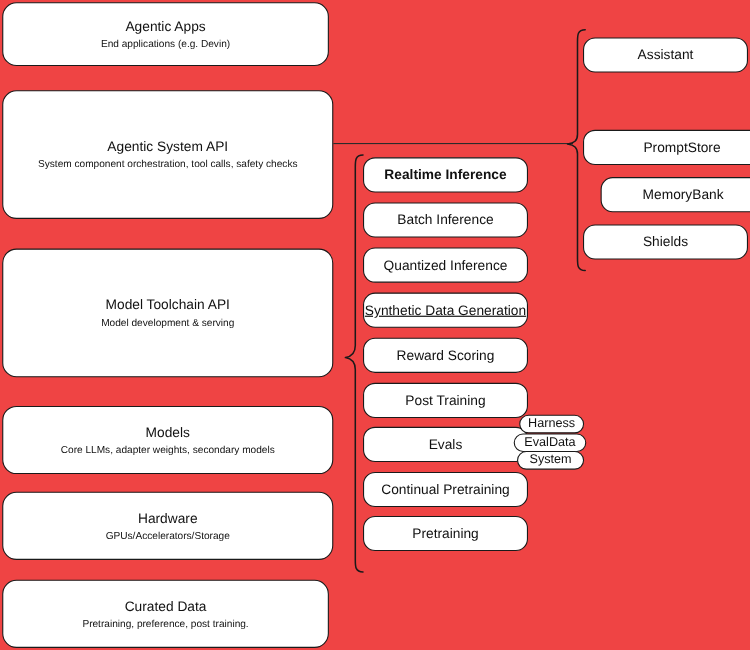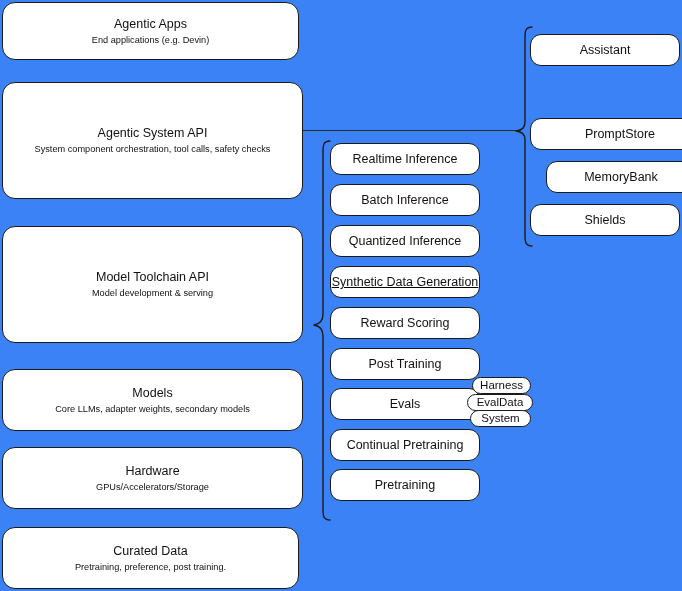--- a/index.html
+++ b/index.html
@@ -9,21 +9,21 @@
     background: #ffffff;
   }
   body {
     font-family: "Liberation Sans", sans-serif;
     color: #000000;
   }
   #canvas {
     position: relative;
     width: 682px;
     height: 591px;
-    background: #3b82f6;
+    background: #ef4444;
     overflow: hidden;
   }
 
   
   .box {
     position: absolute;
     box-sizing: border-box;
     background: #ffffff;
     border: 1.4px solid #1a1a1a;
     border-radius: 11px;
@@ -127,21 +127,21 @@
   <svg class="brace" style="left:312px; top:140px;" width="20" height="382" viewBox="0 0 20 382">
     <path d="M 18 1
              C 11 1, 11 6, 11 12
              L 11 174
              C 11 181, 8 184, 2 185
              C 8 186, 11 189, 11 196
              L 11 369
              C 11 375, 11 380, 18 380"></path>
   </svg>
 
-  <div class="box" style="left:330px; top:143px; width:150px; height:32px;">
+  <div class="box" style="left:330px; top:143px; width:150px; height:32px;font-weight:bold;">
     <div class="title">Realtime Inference</div>
   </div>
   <div class="box" style="left:330px; top:184px; width:150px; height:32px;">
     <div class="title">Batch Inference</div>
   </div>
   <div class="box" style="left:330px; top:225px; width:150px; height:32px;">
     <div class="title">Quantized Inference</div>
   </div>
   <div class="box" style="left:330px; top:266px; width:150px; height:32px;text-decoration:underline;">
     <div class="title">Synthetic Data Generation</div>

